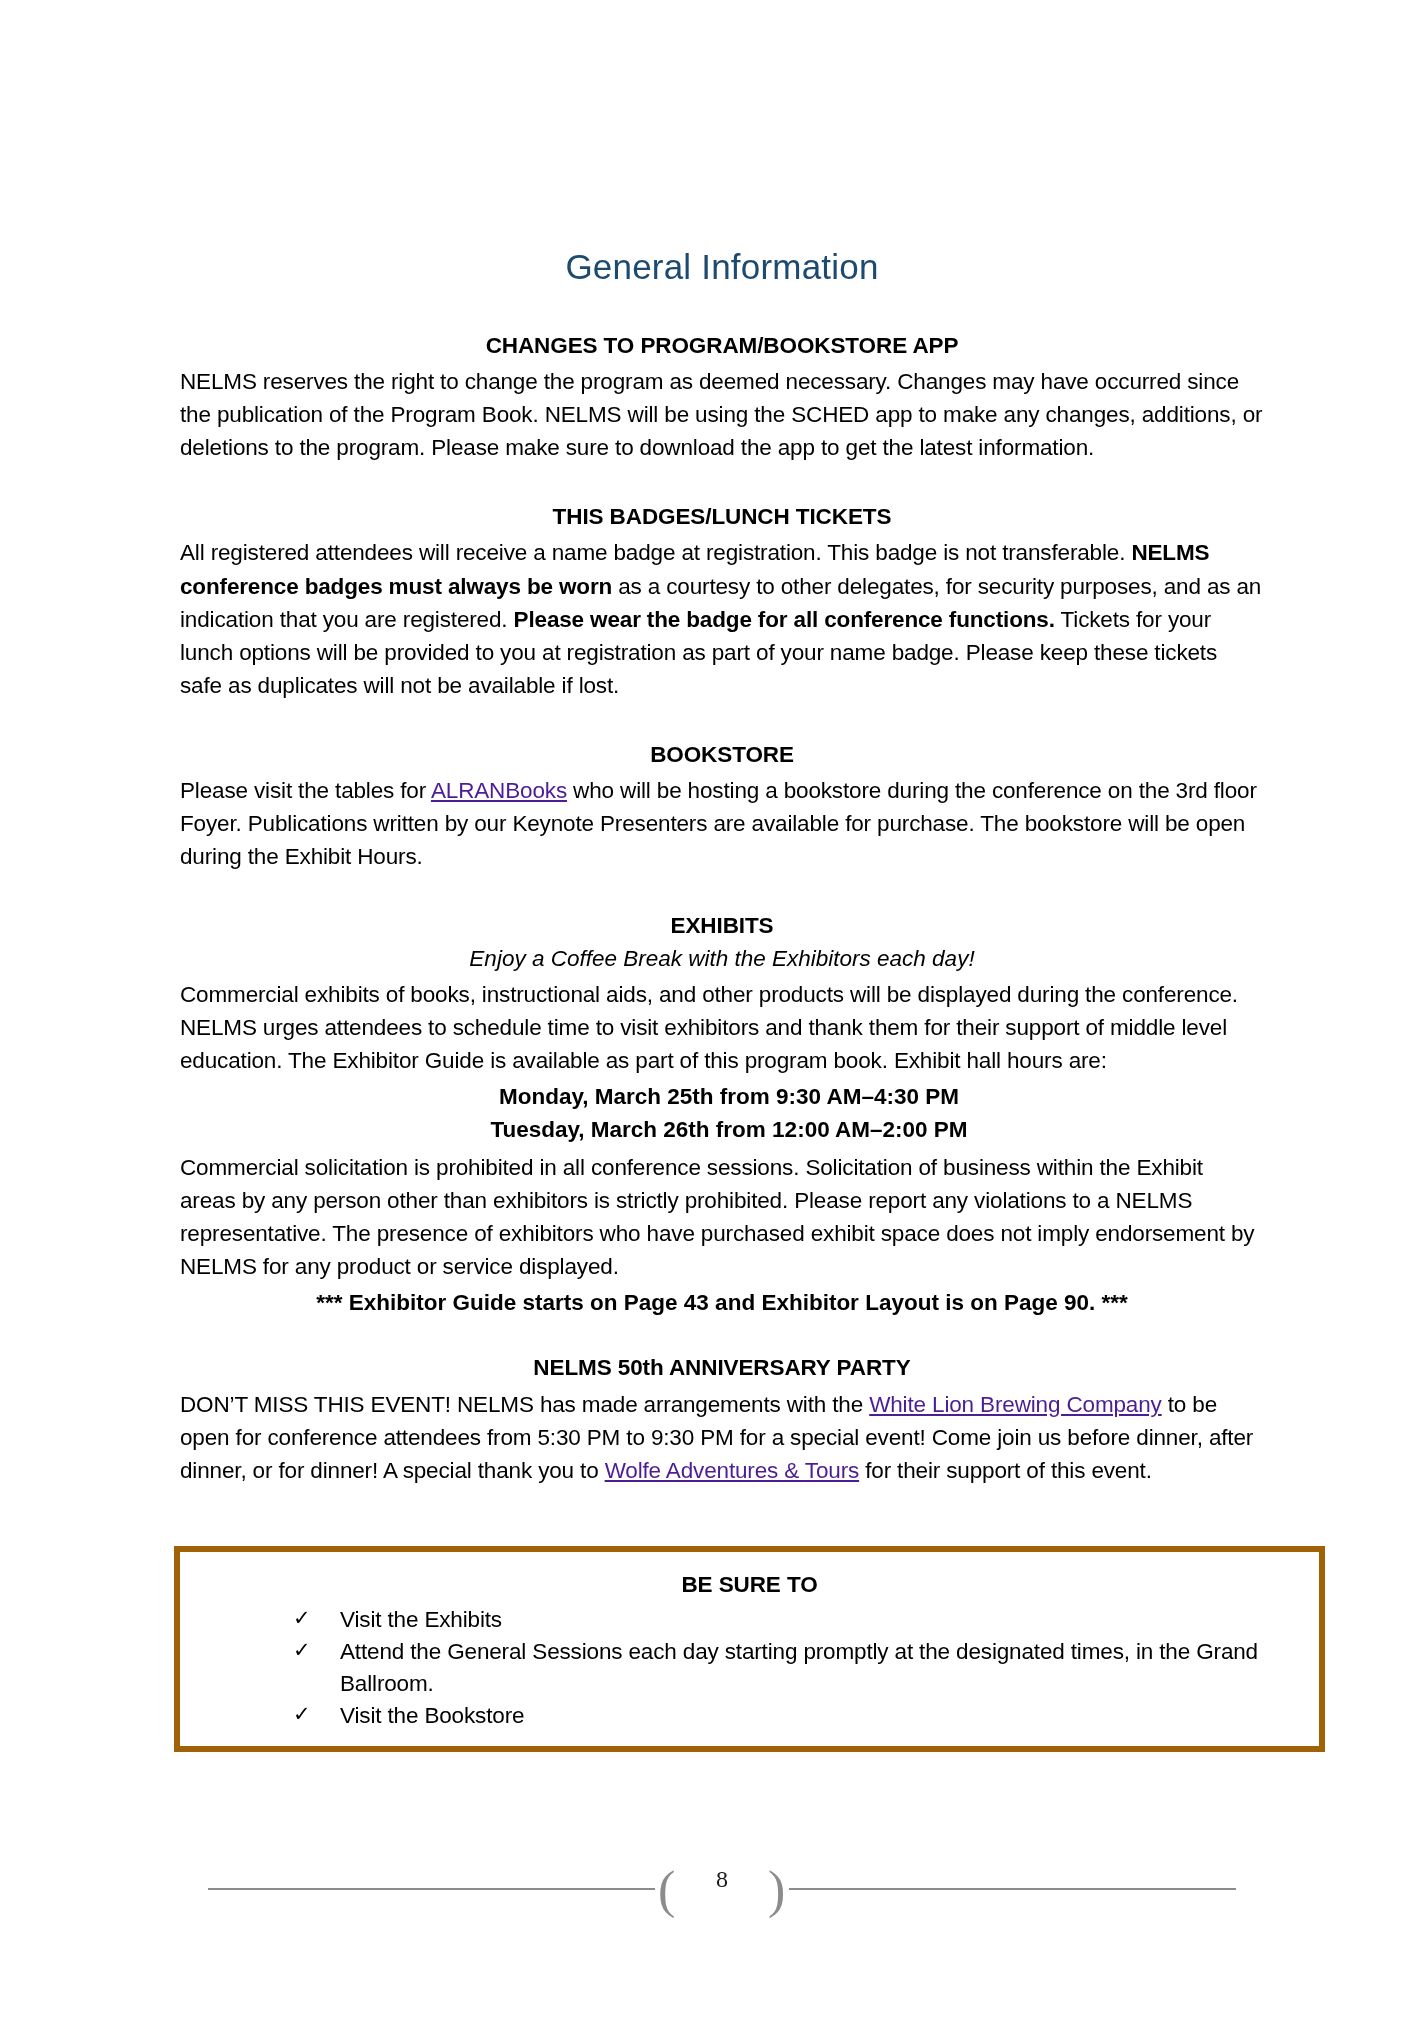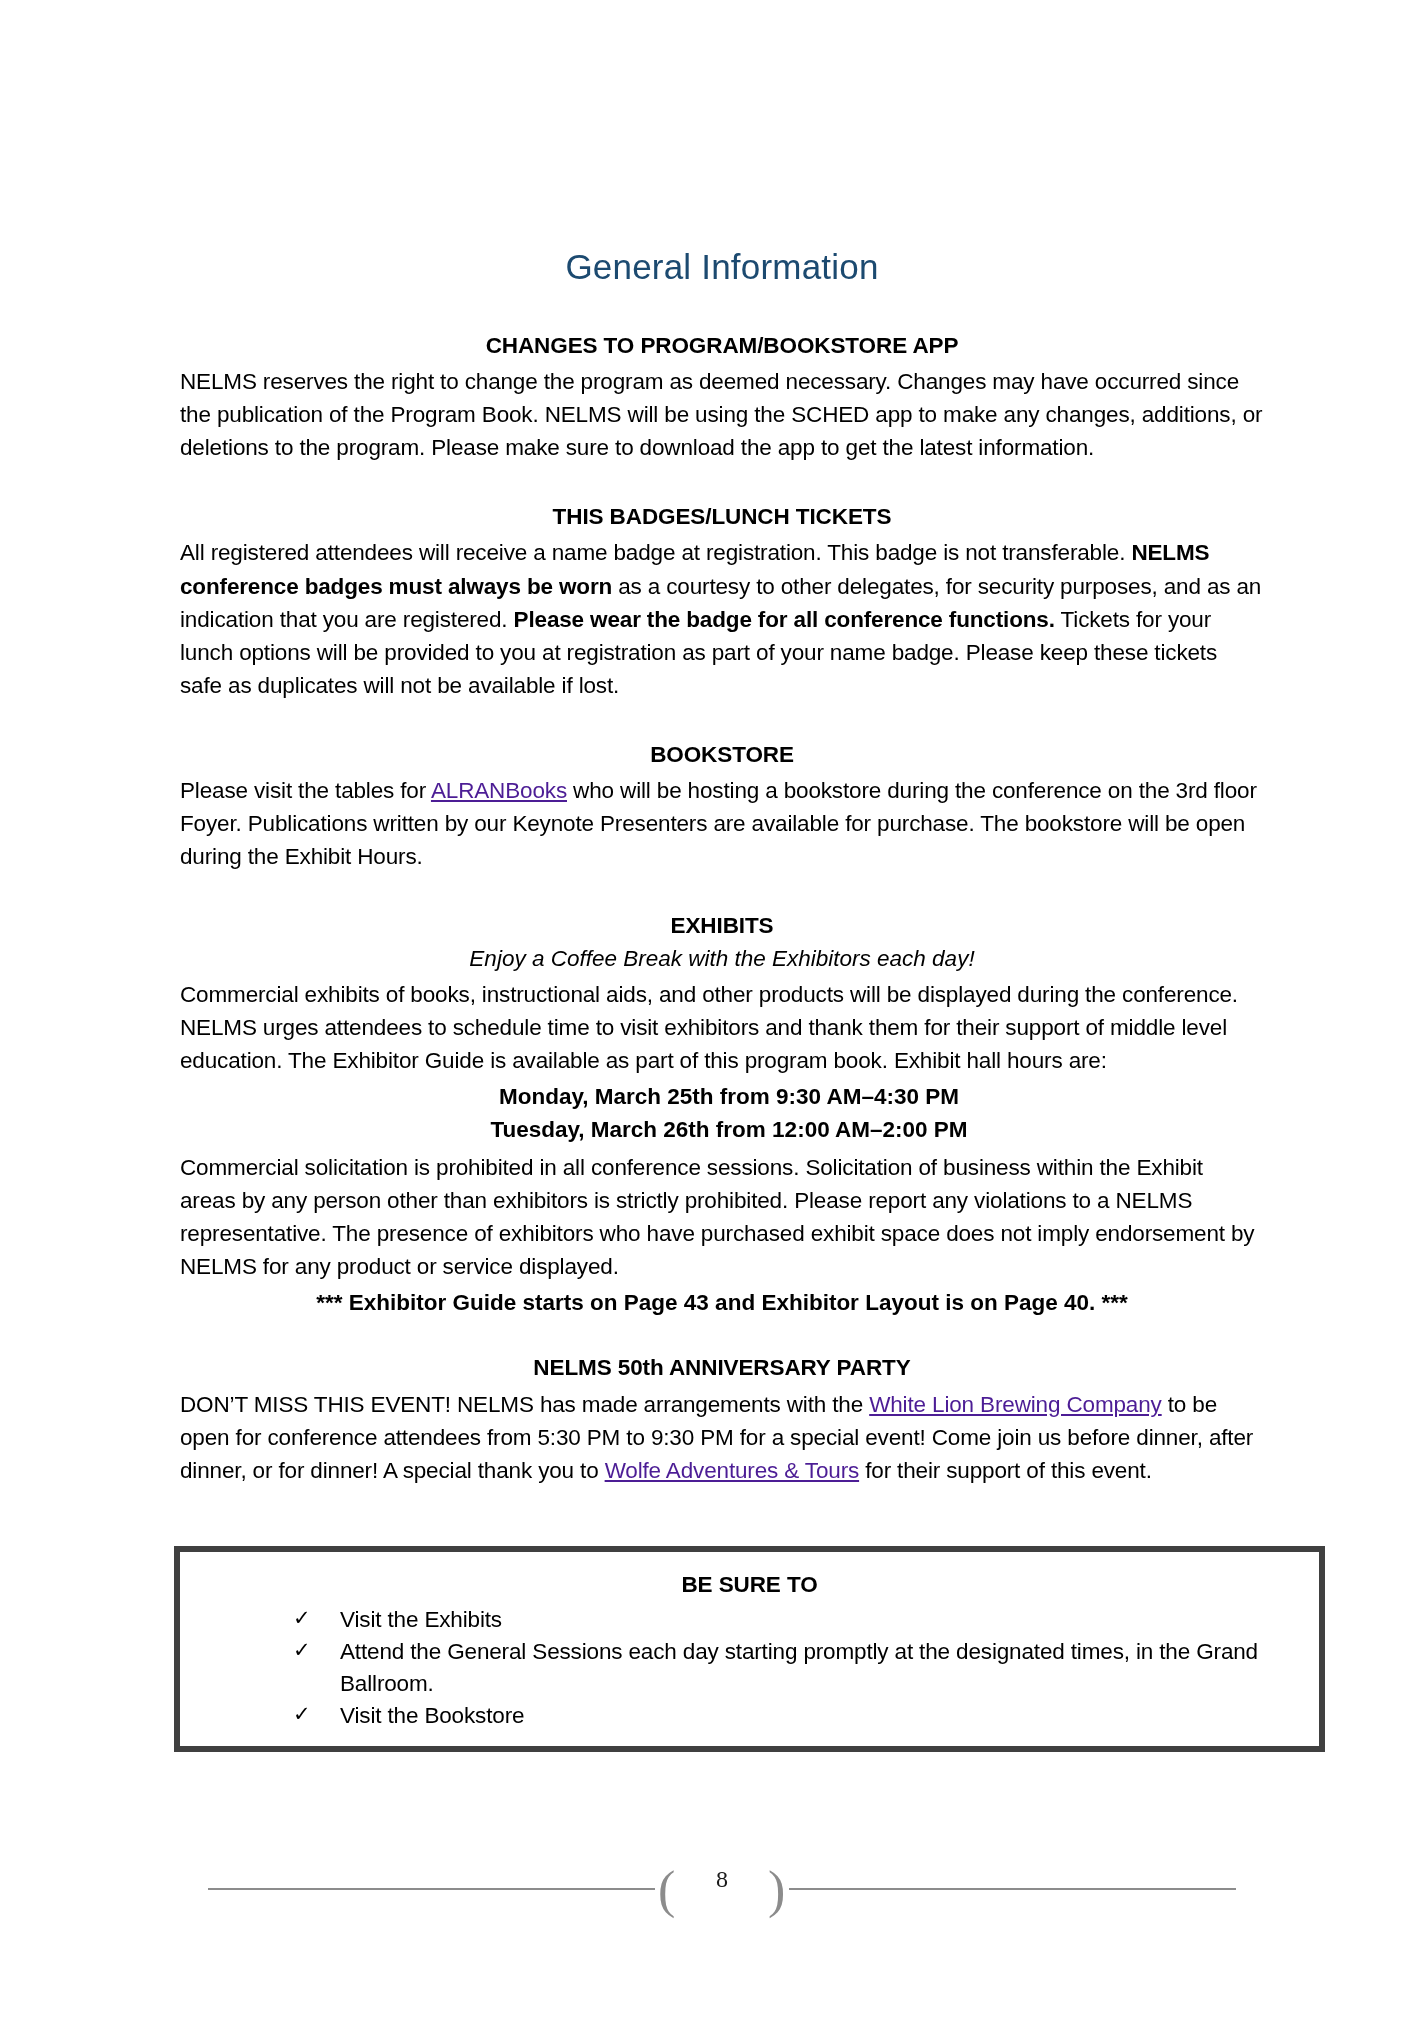--- a/index.html
+++ b/index.html
@@ -92,21 +92,21 @@
     text-underline-offset: 2px;
   }
 
   
   .callout-box {
     position: absolute;
     left: 166px;
     top: 1546px;
     width: 1151px;
     height: 206px;
-    border: 6px solid #404040;
+    border: 6px solid #a16207;
     box-sizing: border-box;
     background: #ffffff;
   }
   .callout-title {
     text-align: center;
     font-size: 22.5px;
     font-weight: bold;
     margin-top: 20px;
     letter-spacing: -0.1px;
   }
@@ -198,21 +198,21 @@
 
     <div class="gap-lg"></div>
 
     <div>
       <div class="sec-head">EXHIBITS</div>
       <div class="sec-sub-italic">Enjoy a Coffee Break with the Exhibitors each day!</div>
       <p class="body">Commercial exhibits of books, instructional aids, and other products will be displayed during the conference. NELMS urges attendees to schedule time to visit exhibitors and thank them for their support of middle level education. The Exhibitor Guide is available as part of this program book. Exhibit hall hours are:</p>
       <div class="ctr-bold-ind">Monday, March 25th from 9:30 AM–4:30 PM</div>
       <div class="ctr-bold-ind">Tuesday, March 26th from 12:00 AM–2:00 PM</div>
       <p class="body">Commercial solicitation is prohibited in all conference sessions. Solicitation of business within the Exhibit areas by any person other than exhibitors is strictly prohibited. Please report any violations to a NELMS representative. The presence of exhibitors who have purchased exhibit space does not imply endorsement by NELMS for any product or service displayed.</p>
-      <div class="ctr-bold">*** Exhibitor Guide starts on Page 43 and Exhibitor Layout is on Page 40. ***</div>
+      <div class="ctr-bold">*** Exhibitor Guide starts on Page 43 and Exhibitor Layout is on Page 90. ***</div>
     </div>
 
     <div class="gap-lg"></div>
 
     <div>
       <div class="sec-head">NELMS 50th ANNIVERSARY PARTY</div>
       <p class="body"><span>DON’T MISS THIS EVENT! NELMS has made arrangements with the </span><a class="doclink" href="#">White Lion Brewing Company</a><span> to be open for conference attendees from 5:30 PM to 9:30 PM for a special event! Come join us before dinner, after dinner, or for dinner! A special thank you to </span><a class="doclink" href="#">Wolfe Adventures &amp; Tours</a><span> for their support of this event.</span></p>
     </div>
 
   </div>

